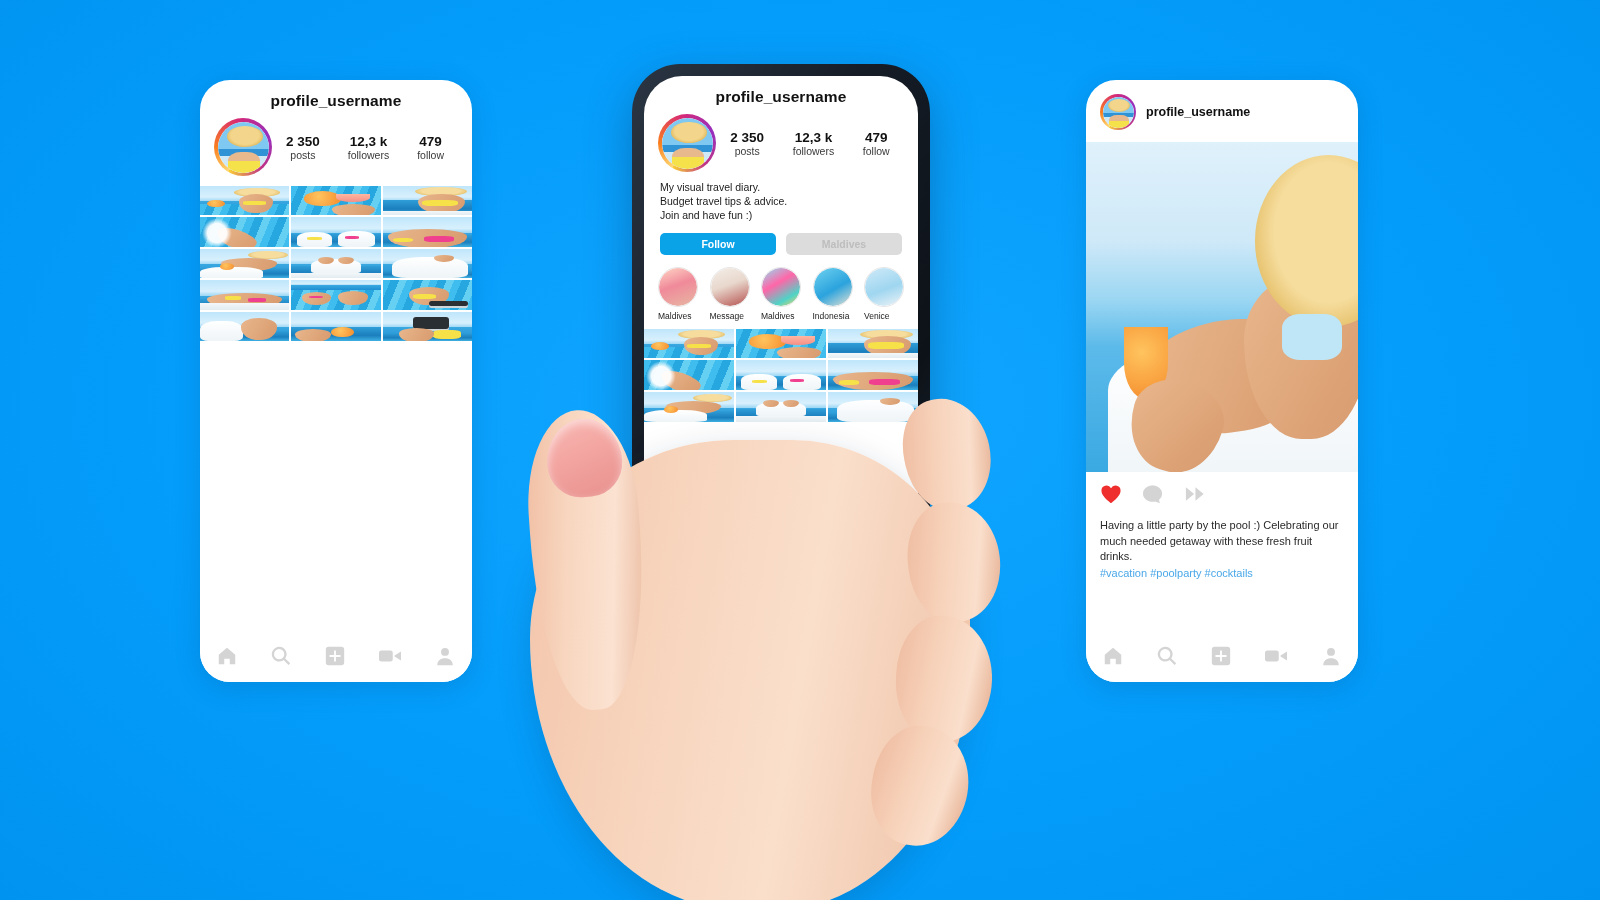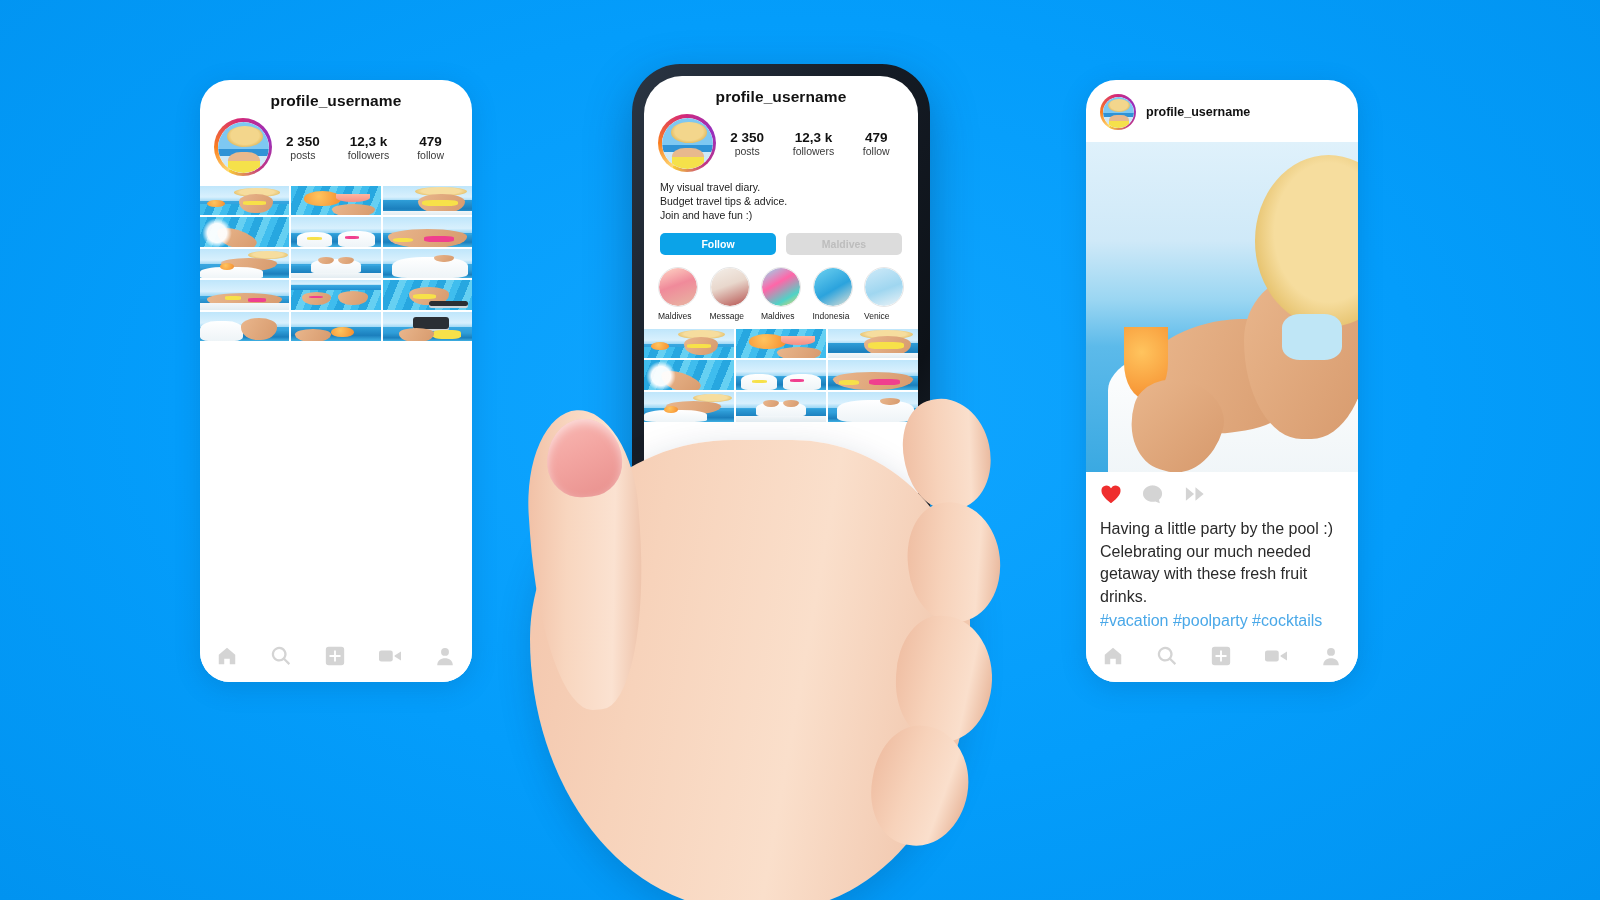--- a/index.html
+++ b/index.html
@@ -621,21 +621,21 @@
         </svg>
     </span>
     <span>
       <svg width="22" height="20" viewBox="0 0 24 22" style="fill:#d4d4d4">
           <path d="M2 3.5 11 11 2 18.5zM12.5 3.5 21.5 11l-9 7.5z"></path>
         </svg>
     </span>
   </div>
 
 
-  <div class="caption" style="padding:10px 14px 0 14px; font-size:16px;">
+  <div class="caption" style="padding:10px 14px 0 14px; font-size:11px;">
     <span>Having a little party by the pool :) Celebrating our much needed getaway with these fresh fruit drinks.</span>
     <div class="tags" style="margin-top:1px;">#vacation #poolparty #cocktails</div>
   </div>
 
   <div class="nav" style="height:52px;">
     <span>
       <svg width="22" height="22" viewBox="0 0 24 24">
           <path d="M12 3 3 10.5V21h6v-6h6v6h6V10.5z"></path>
         </svg>
     </span>

